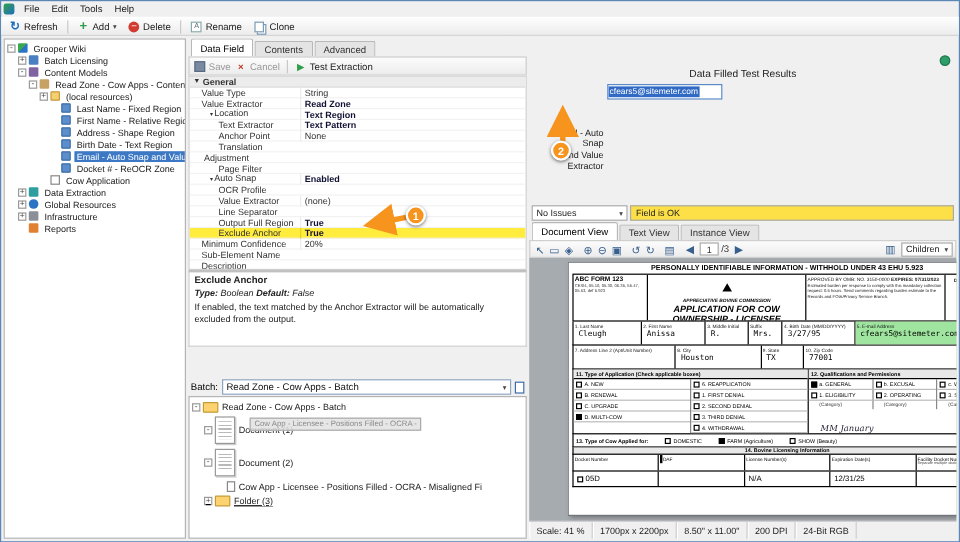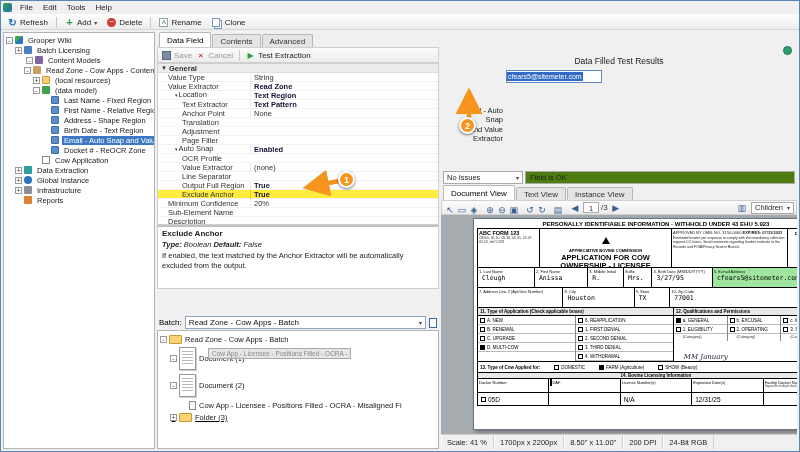--- a/index.html
+++ b/index.html
@@ -80,35 +80,35 @@
 .right{flex:1;display:flex;flex-direction:column;min-height:0;}
 .results{height:138px;position:relative;}
 .mini-icon{position:absolute;right:5px;top:14px;width:9px;height:9px;border-radius:50%;background:#2e9e6b;border:1px solid #1d7a4e;}
 .results-title{position:absolute;top:24px;left:0;right:0;text-align:center;font-size:8.5px;color:#222;}
 .field-row{position:absolute;top:38px;left:4px;display:flex;gap:3px;}
 .field-label{font-size:7.5px;text-align:right;line-height:1.25;width:58px;color:#222;margin-top:36px;}
 .field-box{width:96px;height:13px;background:#fff;border:1px solid #5a8ac6;display:flex;align-items:center;overflow:hidden;}
 .field-box span{background:#316ac5;color:#fff;font-size:7px;padding:1px;}
 .issues-row{height:15px;display:flex;gap:2px;padding:0 2px;align-items:center;}
 .issues-combo{width:80px;height:13px;background:#fff;border:1px solid #aaa;display:flex;align-items:center;justify-content:space-between;padding:0 3px;font-size:7.5px;color:#222;}
-.status-box{flex:1;height:13px;background:#4d7c0f;border:1px solid #aaa;display:flex;align-items:center;padding:0 4px;font-size:7.5px;color:#222;}
+.status-box{flex:1;height:13px;background:#fde047;border:1px solid #aaa;display:flex;align-items:center;padding:0 4px;font-size:7.5px;color:#222;}
 .vtoolbar{height:15px;display:flex;align-items:center;background:linear-gradient(#fcfcfc,#ececec);border:1px solid #cfcfcf;padding:0 2px;gap:1px;}
 .vicon{width:12px;height:12px;display:inline-flex;align-items:center;justify-content:center;color:#38608f;font-size:9px;}
 .vnav{display:inline-flex;align-items:center;gap:2px;margin-left:4px;font-size:8px;color:#333;}
 .pagebox{width:16px;height:11px;border:1px solid #aaa;background:#fff;text-align:center;line-height:11px;font-size:7.5px;}
 .vright{margin-left:auto;display:inline-flex;align-items:center;gap:3px;}
 .children-combo{display:inline-flex;gap:4px;border:1px solid #aaa;background:#fff;height:12px;align-items:center;padding:0 3px;font-size:7.5px;color:#222;}
 .docarea{flex:1;background:#a6abb0;position:relative;overflow:hidden;}
 .doc{position:absolute;left:32px;top:3px;width:366px;height:212px;background:#fff;border:1px solid #70757a;box-shadow:2px 2px 4px rgba(0,0,0,.35);padding:2px 3px;color:#000;}
 .f-banner{font-size:6px;font-weight:bold;text-align:center;white-space:nowrap;}
 .f-head{display:flex;border:1px solid #000;margin-top:1px;height:40px;overflow:hidden;}
 .f-idbox{width:62px;border-right:1px solid #000;padding:1px;}
 .f-id{font-size:5.5px;font-weight:bold;}
 .f-idsmall{font-size:3.5px;color:#333;line-height:1.2;}
-.f-comm{width:132px;border-right:1px solid #000;text-align:center;padding-top:1px;}
+.f-comm{width:132px;border-right:1px solid #000;text-align:center;padding-top:1px;font-style:italic;}
 .f-logo{display:inline-block;width:0;height:0;border-left:4px solid transparent;border-right:4px solid transparent;border-bottom:7px solid #000;}
 .f-commname{font-size:4px;font-weight:bold;}
 .f-apptitle{font-size:7.5px;font-weight:bold;line-height:1.05;margin-top:1px;}
 .f-appr{flex:1;border-right:1px solid #000;padding:1px;font-size:3.5px;line-height:1.25;color:#222;overflow:hidden;}
 .f-apprline{font-size:4px;margin-bottom:1px;}
 .f-datebox{width:46px;font-size:4px;font-weight:bold;text-align:center;padding-top:2px;}
 .f-row{display:flex;border:1px solid #000;border-top:none;}
 .ffield{border-right:1px solid #000;padding:1px 1px 0;height:19px;overflow:hidden;}
 .ffield:last-child{border-right:none;}
 .flabel{font-size:4px;color:#111;white-space:nowrap;}
@@ -185,40 +185,35 @@
         <div class="tree-row" style="padding-left: 2px;">
           <span class="expander">-</span>
           <span class="ticon grooper"></span>
           <span class="tlabel">Grooper Wiki</span>
         </div>
         <div class="tree-row" style="padding-left: 11px;">
           <span class="expander">+</span>
           <span class="ticon batch"></span>
           <span class="tlabel">Batch Licensing</span>
         </div>
-        <div class="tree-row" style="padding-left: 22px;">
+        <div class="tree-row" style="padding-left: 11px;">
           <span class="expander">-</span>
           <span class="ticon stack"></span>
           <span class="tlabel">Content Models</span>
         </div>
         <div class="tree-row" style="padding-left: 20px;">
           <span class="expander">-</span>
           <span class="ticon model"></span>
           <span class="tlabel">Read Zone - Cow Apps - Content Mo</span>
         </div>
         <div class="tree-row" style="padding-left: 29px;">
           <span class="expander">+</span>
           <span class="ticon folder"></span>
           <span class="tlabel">(local resources)</span>
         </div>
-        <div class="tree-row" style="padding-left: 29px;">
-          <span class="expander">-</span>
-          <span class="ticon datamodel"></span>
-          <span class="tlabel">(data model)</span>
-        </div>
         <div class="tree-row" style="padding-left: 38px;">
           <span class="expander hidden"></span>
           <span class="ticon field"></span>
           <span class="tlabel">Last Name - Fixed Region</span>
         </div>
         <div class="tree-row" style="padding-left: 38px;">
           <span class="expander hidden"></span>
           <span class="ticon field"></span>
           <span class="tlabel">First Name - Relative Region</span>
         </div>
@@ -248,21 +243,21 @@
           <span class="tlabel">Cow Application</span>
         </div>
         <div class="tree-row" style="padding-left: 11px;">
           <span class="expander">+</span>
           <span class="ticon db"></span>
           <span class="tlabel">Data Extraction</span>
         </div>
         <div class="tree-row" style="padding-left: 11px;">
           <span class="expander">+</span>
           <span class="ticon globe"></span>
-          <span class="tlabel">Global Instance</span>
+          <span class="tlabel">Global Resources</span>
         </div>
         <div class="tree-row" style="padding-left: 11px;">
           <span class="expander">+</span>
           <span class="ticon infra"></span>
           <span class="tlabel">Infrastructure</span>
         </div>
         <div class="tree-row" style="padding-left: 11px;">
           <span class="expander hidden"></span>
           <span class="ticon report"></span>
           <span class="tlabel">Reports</span>
@@ -313,21 +308,21 @@
           </div>
           <div class="pg-row">
             <span class="pg-name" style="padding-left: 24px;"><span>Anchor Point</span></span>
             <span class="pg-val">None</span>
           </div>
           <div class="pg-row">
             <span class="pg-name" style="padding-left: 24px;"><span>Translation</span></span>
             <span class="pg-val"></span>
           </div>
           <div class="pg-row">
-            <span class="pg-name" style="padding-left: 24px;"><span>Adjustment</span></span>
+            <span class="pg-name" style="padding-left: 12px;"><span>Adjustment</span></span>
             <span class="pg-val"></span>
           </div>
           <div class="pg-row">
             <span class="pg-name" style="padding-left: 24px;"><span>Page Filter</span></span>
             <span class="pg-val"></span>
           </div>
           <div class="pg-row bold">
             <span class="pg-name" style="padding-left: 17px;"><span class="exp-tri">▾</span><span>Auto Snap</span></span>
             <span class="pg-val">Enabled</span>
           </div>

